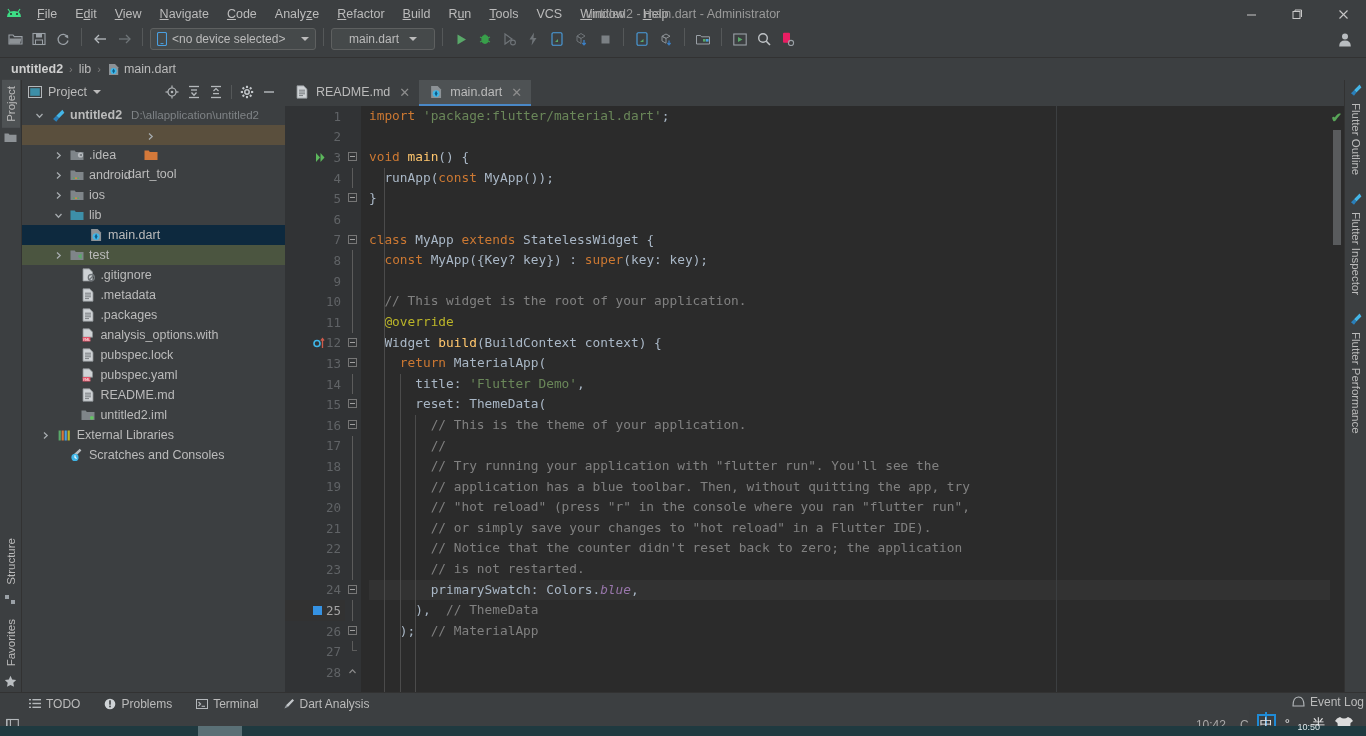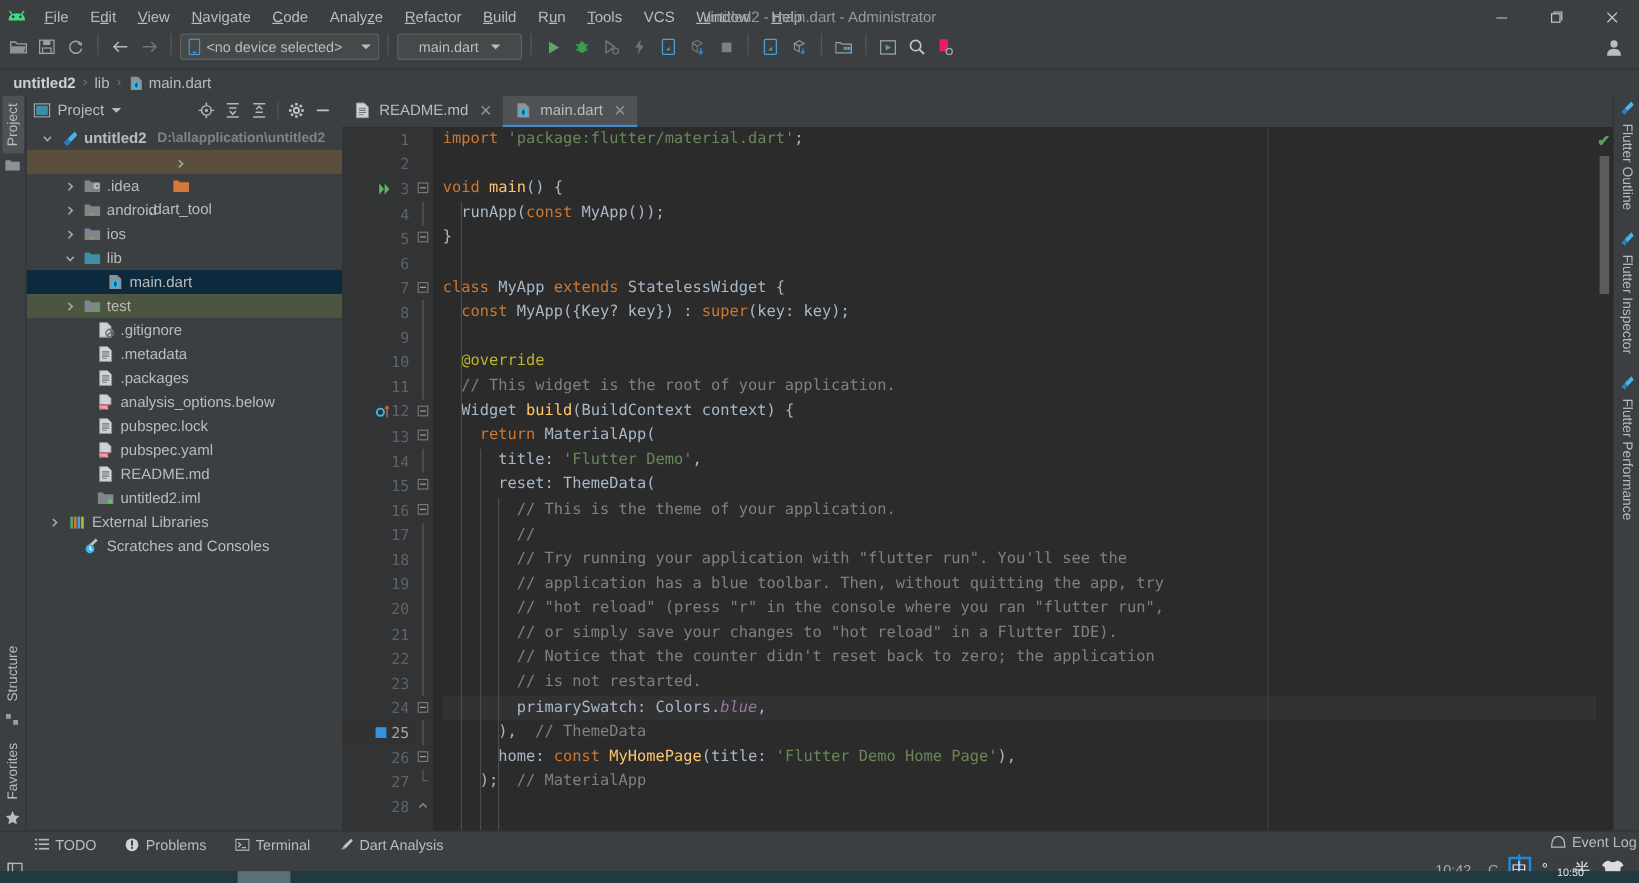--- a/index.html
+++ b/index.html
@@ -93,21 +93,21 @@
   .tree{flex:1 1 auto;overflow:hidden;background:#3c3f41;padding-top:1px;}
   .row{
     height:20px;display:flex;align-items:center;gap:4px;font-size:12.5px;color:#bbbbbb;
     white-space:nowrap;padding-right:6px;
   }
   .row.sel{background:#0d293e;}
   .row.hl-brown{background:#5a4f3d;flex-direction:column;}
   .row.hl-green{background:#4b5540;}
   .arrow{width:14px;display:flex;align-items:center;justify-content:center;color:#9a9a9a;font-size:9px;flex:0 0 14px;}
   .ind{display:inline-block;flex:none;}
-  .path-hint{color:#7f8386;font-size:11.5px;margin-left:5px;font-weight:bold;}
+  .path-hint{color:#7f8386;font-size:11.5px;margin-left:5px;}
 
   
   .editor-area{flex:1 1 auto;display:flex;flex-direction:column;min-width:0;background:#2b2b2b;}
   .tabbar{
     height:26px;flex:0 0 26px;background:#3c3f41;display:flex;align-items:flex-end;gap:0;
   }
   .etab{
     height:26px;display:flex;align-items:center;gap:6px;padding:0 9px;font-size:12.5px;color:#bbbbbb;
     border-bottom:2px solid transparent;
   }
@@ -677,21 +677,21 @@
           <div class="row">
             <span class="ind" style="width: 36.4px;"></span>
             <span class="arrow"></span>
             <span style="display: inline-flex; width: 16px; height: 16px; align-items: center; justify-content: center; flex: 0 0 16px;">
               <svg width="13" height="14" viewBox="0 0 13 14">
                 <path d="M1 0.8h6.3L10.5 4V9.2H1z" fill="#cfd3d6" stroke="#8d9296" stroke-width="0.8"></path>
                 <rect x="0.6" y="9" width="7.8" height="4.5" fill="#e0556a"></rect>
                 <text x="4.5" y="12.6" font-size="3.7" fill="#ffffff" text-anchor="middle" font-family="DejaVu Sans, sans-serif">YML</text>
               </svg>
             </span>
-            <span>analysis_options.below</span>
+            <span>analysis_options.with</span>
           </div>
           <div class="row">
             <span class="ind" style="width: 36.4px;"></span>
             <span class="arrow"></span>
             <span style="display: inline-flex; width: 16px; height: 16px; align-items: center; justify-content: center; flex: 0 0 16px;">
               <svg width="12" height="14" viewBox="0 0 12 14">
                 <path d="M1 0.8h6.6L11 4.2V13.2H1z" fill="#cfd3d6" stroke="#8d9296" stroke-width="0.8"></path>
                 <g stroke="#6f7478" stroke-width="0.9">
                   <line x1="3" y1="5.2" x2="9" y2="5.2"></line>
                   <line x1="3" y1="7" x2="9" y2="7"></line>
@@ -988,37 +988,36 @@
           <div class="guide" style="left:695px;"></div>
         <div class="c-row"><span class="kw">import </span><span class="str">'package:flutter/material.dart'</span><span class="plain">;</span></div>
             <div class="c-row">&nbsp;</div>
             <div class="c-row"><span class="kw">void </span><span class="fn">main</span><span class="plain">() {</span></div>
             <div class="c-row"><span class="plain">  runApp(</span><span class="kw">const </span><span class="plain">MyApp</span><span class="plain">());</span></div>
             <div class="c-row"><span class="plain">}</span></div>
             <div class="c-row">&nbsp;</div>
             <div class="c-row"><span class="kw">class </span><span class="plain">MyApp </span><span class="kw">extends </span><span class="plain">StatelessWidget</span><span class="plain"> {</span></div>
             <div class="c-row"><span class="plain">  </span><span class="kw">const </span><span class="plain">MyApp</span><span class="plain">({Key? key}) : </span><span class="kw">super</span><span class="plain">(key: key);</span></div>
             <div class="c-row">&nbsp;</div>
+            <div class="c-row"><span class="cmt">  // This widget is the root of your application.</span></div>
             <div class="c-row"><span class="ann">  @override</span></div>
-            <div class="c-row"><span class="cmt">  // This widget is the root of your application.</span></div>
             <div class="c-row"><span class="plain">  Widget </span><span class="fn">build</span><span class="plain">(BuildContext context) {</span></div>
             <div class="c-row"><span class="plain">    </span><span class="kw">return </span><span class="plain">MaterialApp</span><span class="plain">(</span></div>
             <div class="c-row"><span class="plain">      title: </span><span class="str">'Flutter Demo'</span><span class="plain">,</span></div>
             <div class="c-row"><span class="plain">      reset: </span><span class="plain">ThemeData</span><span class="plain">(</span></div>
             <div class="c-row"><span class="cmt">        // This is the theme of your application.</span></div>
             <div class="c-row"><span class="cmt">        //</span></div>
             <div class="c-row"><span class="cmt">        // Try running your application with "flutter run". You'll see the</span></div>
             <div class="c-row"><span class="cmt">        // application has a blue toolbar. Then, without quitting the app, try</span></div>
             <div class="c-row"><span class="cmt">        // "hot reload" (press "r" in the console where you ran "flutter run",</span></div>
             <div class="c-row"><span class="cmt">        // or simply save your changes to "hot reload" in a Flutter IDE).</span></div>
             <div class="c-row"><span class="cmt">        // Notice that the counter didn't reset back to zero; the application</span></div>
             <div class="c-row"><span class="cmt">        // is not restarted.</span></div>
             <div class="c-row cur"><span class="plain">        primarySwatch: Colors.</span><span class="fld">blue</span><span class="plain">,</span></div>
             <div class="c-row"><span class="plain">      ),  </span><span class="cmt">// ThemeData</span></div>
-            <div class="c-row"><span class="plain">      home: </span><span class="kw">const </span><span class="fn">MyHomePage</span><span class="plain">(title: </span><span class="str">'Flutter Demo Home Page'</span><span class="plain">),</span></div>
             <div class="c-row"><span class="plain">    );  </span><span class="cmt">// MaterialApp</span></div>
             <div class="indent-guide" style="left: 23.4px; top: 61.8px; bottom: 0px;"></div>
             <div class="indent-guide" style="left: 38.8px; top: 267.8px; bottom: 0px;"></div>
             <div class="indent-guide" style="left: 54.2px; top: 309px; bottom: 0px;"></div>
           </div>
         <div class="markerbar">
           <div class="ok-check">✔</div>
           <div class="scroll-thumb"></div>
         </div>
       </div>

